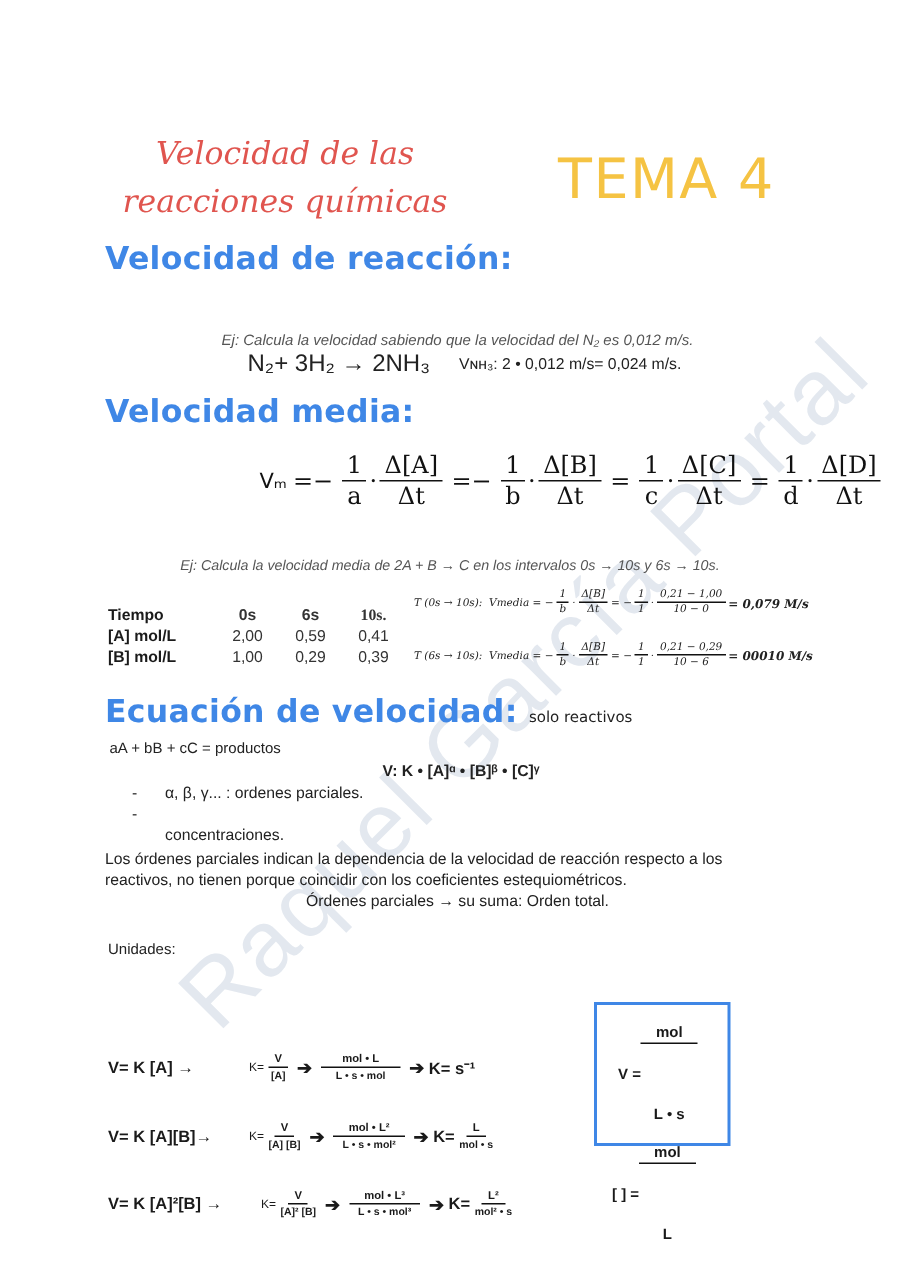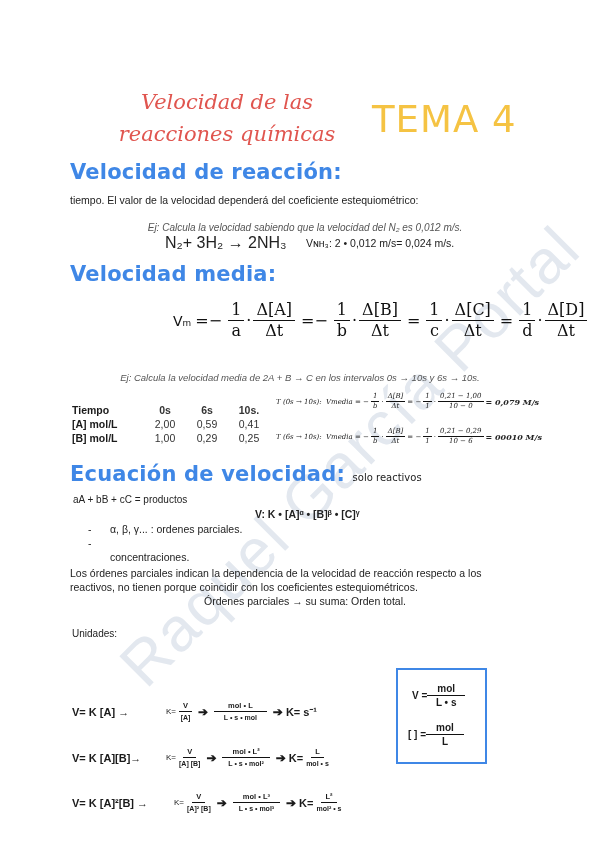--- a/index.html
+++ b/index.html
@@ -10,21 +10,21 @@
       position: absolute; left: 40px; top: 420px; width: 620px;
       transform: rotate(-45deg); transform-origin: center;
       font-family: "Liberation Sans", sans-serif; font-size: 62px; color: #e3e8ef;
       white-space: nowrap; letter-spacing: 2px; pointer-events: none; z-index: 0;
     }
     .layer { position: absolute; z-index: 1; }
 
     .title-script {
       left: 75px; top: 86px; width: 230px; text-align: center;
       font-family: "DejaVu Serif", serif; font-style: italic; color: #e0554f;
-      font-size: 21px; line-height: 32px; margin-left: 37px;
+      font-size: 21px; line-height: 32px;
     }
     .tema {
       left: 372px; top: 98px; font-family: "DejaVu Sans", sans-serif;
       font-size: 37px; color: #f5c343; letter-spacing: 1px;
     }
     .h2 {
       font-family: "DejaVu Sans", sans-serif; font-weight: bold; color: #3f87e6;
       font-size: 21px; letter-spacing: 0.2px;
     }
     .h2 small { font-size: 10px; color: #222; font-weight: normal; letter-spacing: 0; }
@@ -60,36 +60,35 @@
     .kpre { font-size: 8px; }
     .kpost { font-size: 11px; font-weight: bold; }
 
     .box {
       left: 396px; top: 668px; width: 91px; height: 96px; border: 2px solid #3f87e6;
       font-size: 10px; font-weight: bold;
     }
     .box .row { display: flex; align-items: center; margin-left: 14px; }
     .box .f { display: inline-flex; flex-direction: column; align-items: center; }
     .box .f .num { border-bottom: 1px solid #111; padding: 0 10px; line-height: 13px; }
-    .box .f .den { line-height: 13px; }
+    .box .f .den { line-height: 13px; margin-top: 41px; }
   </style>
 </head>
 <body>
 
 <div class="watermark">Raquel García Portal</div>
 
 <div class="layer title-script">
   <div>Velocidad de las</div>
   <div>reacciones químicas</div>
 </div>
 <div class="layer tema">TEMA 4</div>
 
 <div class="layer h2" style="left:70px; top:160px;">Velocidad de reacción:</div>
 <div class="layer p" style="left:70px; top:193px; width:470px;">
-  <div>tiempo. El valor de la velocidad dependerá del coeficiente estequiométrico:</div>
 </div>
 <div class="layer it center" style="left:70px; top:222px; width:470px;">Ej: Calcula la velocidad sabiendo que la velocidad del N₂ es 0,012 m/s.</div>
 <div class="layer p" style="left:165px; top:236px; font-size:16px;">N₂+ 3H₂ → 2NH₃</div>
 <div class="layer p" style="left:306px; top:236px; font-size:10.5px;">Vɴʜ₃: 2 • 0,012 m/s= 0,024 m/s.</div>
 
 <div class="layer h2" style="left:70px; top:262px;">Velocidad media:</div>
 <div class="layer formula">
   <span style="font-family:'DejaVu Sans',sans-serif;font-size:14px;">Vₘ</span>
   <span class="op">=−</span>
   <span class="frac">
@@ -129,33 +128,33 @@
     </span>
 </div>
 <div class="layer it center" style="left:60px; top:360px; width:480px; font-size:9.5px;margin-top:12px;">Ej: Calcula la velocidad media de 2A + B → C en los intervalos 0s → 10s y 6s → 10s.</div>
 
 <table class="layer data" style="left:72px; top:403px;">
   <tbody>
       <tr>
     <td class="h" style="width:72px;">Tiempo</td>
     <td class="h v" style="width:42px;">0s</td>
     <td class="h v" style="width:42px;">6s</td>
-    <td class="h v" style="width:42px;">10s.</td>
+    <td class="h v" style="width:42px;font-family:Liberation Serif, serif;">10s.</td>
   </tr>
   <tr>
     <td class="h">[A] mol/L</td>
     <td class="v">2,00</td>
     <td class="v">0,59</td>
     <td class="v">0,41</td>
   </tr>
   <tr>
     <td class="h">[B] mol/L</td>
     <td class="v">1,00</td>
     <td class="v">0,29</td>
-    <td class="v">0,25</td>
+    <td class="v">0,39</td>
   </tr>
 </tbody>
   </table>
 
 <div class="layer calc" style="left:276px; top:392px;">
   <span>T (0s → 10s):</span>&nbsp;&nbsp;<span>Vmedia =</span>&nbsp;<span>−</span>
   <span class="frac">
       <span class="num">1</span>
       <span class="den">b</span>
     </span>·

